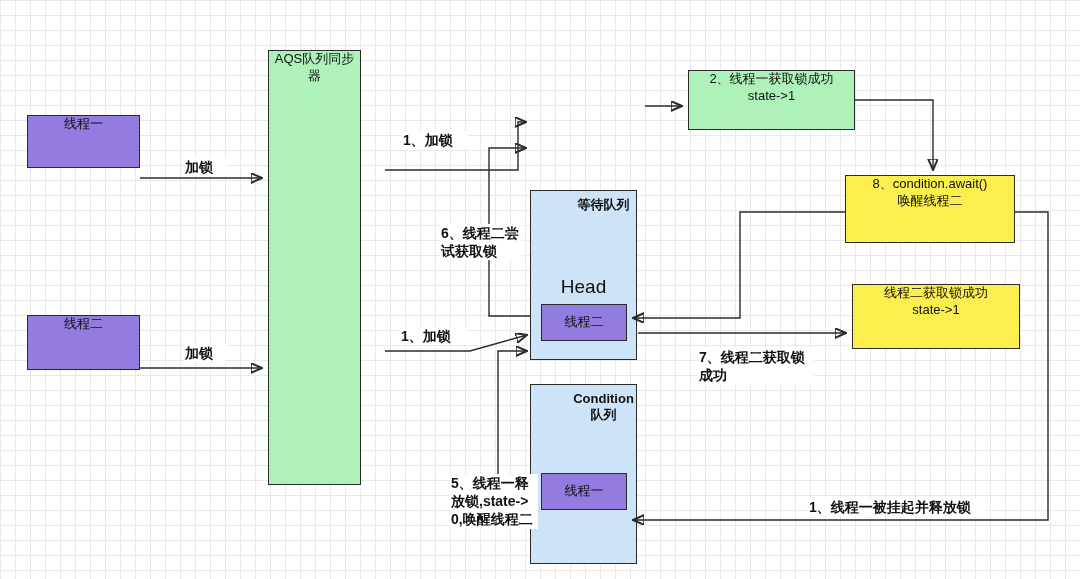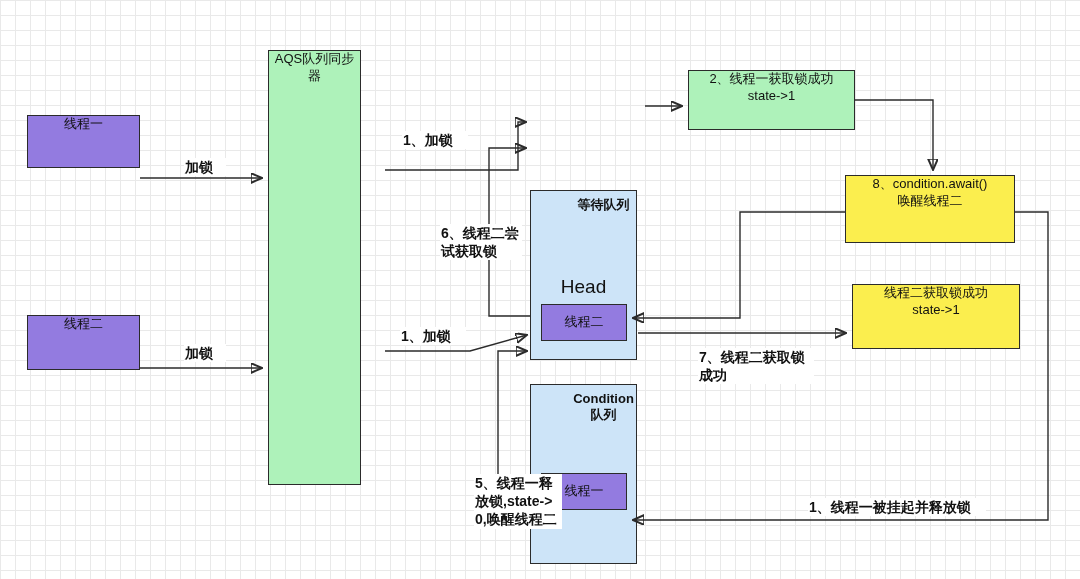--- a/index.html
+++ b/index.html
@@ -102,16 +102,16 @@
     <path d="M531,316 L489,316 L489,148 L526,148" marker-end="url(#ah)"></path>
     <path d="M531,516 L498,516 L498,351 L527,351" marker-end="url(#ah)"></path>
   </svg>
 
   <div class="edge-label nowrap" style="left:184px;top:158px;width:40px;">加锁</div>
   <div class="edge-label nowrap" style="left:184px;top:344px;width:40px;">加锁</div>
   <div class="edge-label nowrap" style="left:402px;top:131px;width:64px;">1、加锁</div>
   <div class="edge-label" style="left:405px;top:224px;width:80px;margin-left:35px;">6、线程二尝试获取锁</div>
   <div class="edge-label nowrap" style="left:400px;top:327px;width:64px;">1、加锁</div>
   <div class="edge-label" style="left:698px;top:348px;width:114px;">7、线程二获取锁成功</div>
-  <div class="edge-label" style="left:474px;top:474px;width:86px;">5、线程一释放锁,state-&gt;0,唤醒线程二</div>
+  <div class="edge-label" style="left:450px;top:474px;width:86px;">5、线程一释放锁,state-&gt;0,唤醒线程二</div>
   <div class="edge-label nowrap" style="left:808px;top:498px;width:176px;">1、线程一被挂起并释放锁</div>
 
 </div>
 
 </body></html>

